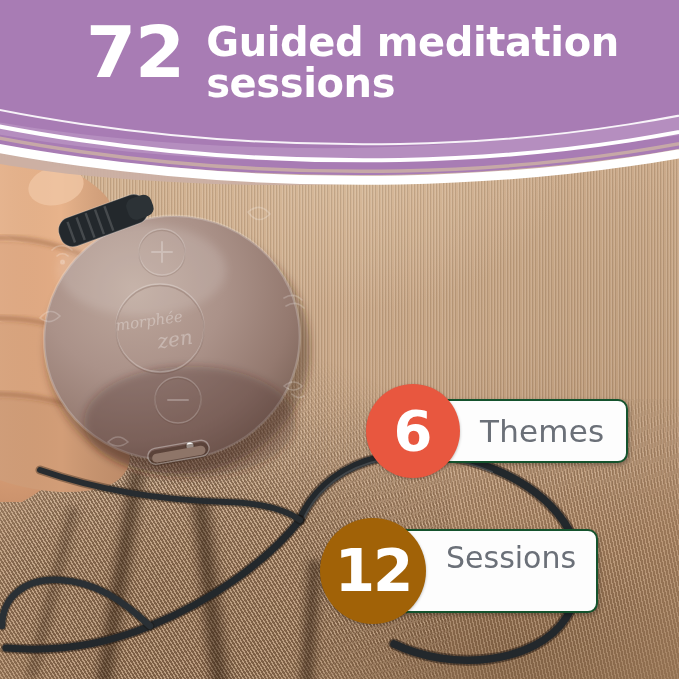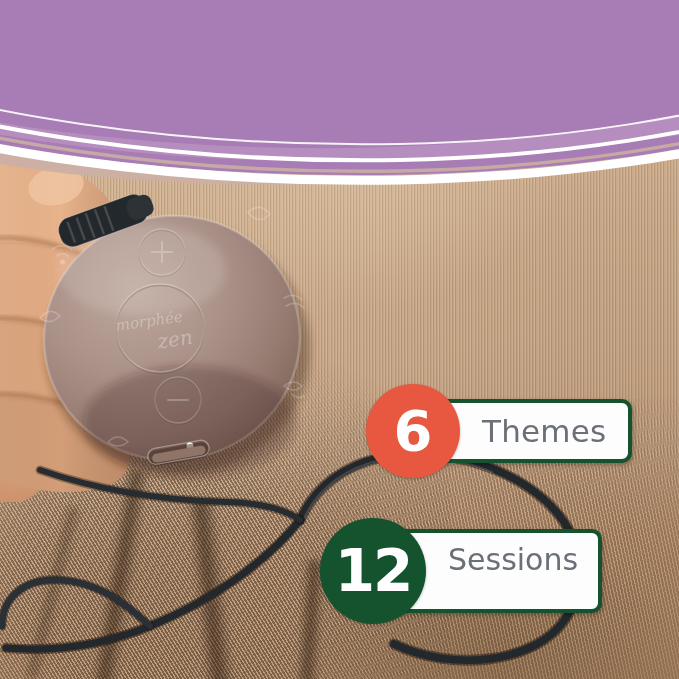--- a/index.html
+++ b/index.html
@@ -116,21 +116,21 @@
     color:#ffffff;
     font-weight:700;
     font-family:"DejaVu Sans", sans-serif;
     line-height:1;
     box-shadow:0 1px 3px rgba(0,0,0,.28);
   }
   .badge-plate {
     position:relative;
     z-index:1;
     background:#fdfdfd;
-    border:4px solid #14532d;
+    border:2px solid #14532d;
     border-radius:10px;
     color:#6b7078;
     font-family:"DejaVu Sans", sans-serif;
     display:flex; align-items:center;
     box-shadow:1px 2px 4px rgba(0,0,0,.30);
   }
 
   
   .badge-themes { left:366px; top:384px; }
   .badge-themes .badge-circle {
@@ -144,21 +144,21 @@
     height:64px;
     font-size:31px;
     font-weight:400;
     letter-spacing:.2px;
   }
 
   
   .badge-sessions { left:320px; top:518px; }
   .badge-sessions .badge-circle {
     width:106px; height:106px;
-    background:#14532d;
+    background:#a16207;
     font-size:58px;
     letter-spacing:-2px;
   }
   .badge-sessions .badge-plate {
     margin-left:-38px;
     padding:0 20px 0 56px;
     height:84px;
     font-size:30px;
     font-weight:400;
     line-height:1.12;
@@ -360,20 +360,27 @@
         <path d="M-170,104 C-40,152 180,184 400,180 C560,177 700,156 850,116" stroke="#ffffff" stroke-width="9" fill="none"></path>
 
         <path d="M-170,80 C-40,130 180,164 400,160 C560,157 700,134 850,92" stroke="#ffffff" stroke-width="4" fill="none"></path>
 
         <path d="M-170,62 C-40,114 180,148 400,144 C560,141 700,118 850,74" stroke="#ffffff" stroke-width="2" fill="none" opacity=".9"></path>
 
         <path d="M-170,92 C-40,142 180,175 400,171 C560,168 700,146 850,104" stroke="#cbb0a4" stroke-width="3.5" fill="none" opacity=".85"></path>
       </g>
     </svg>
 
+    <div class="banner-text">
+      <div class="big-number">72</div>
+      <div class="headline">
+        <div>Guided meditation</div>
+        <div>sessions</div>
+      </div>
+    </div>
   </div>
 
   <div class="badge badge-themes">
     <div class="badge-circle">6</div>
     <div class="badge-plate">Themes</div>
   </div>
 
   <div class="badge badge-sessions">
     <div class="badge-circle">12</div>
     <div class="badge-plate">

